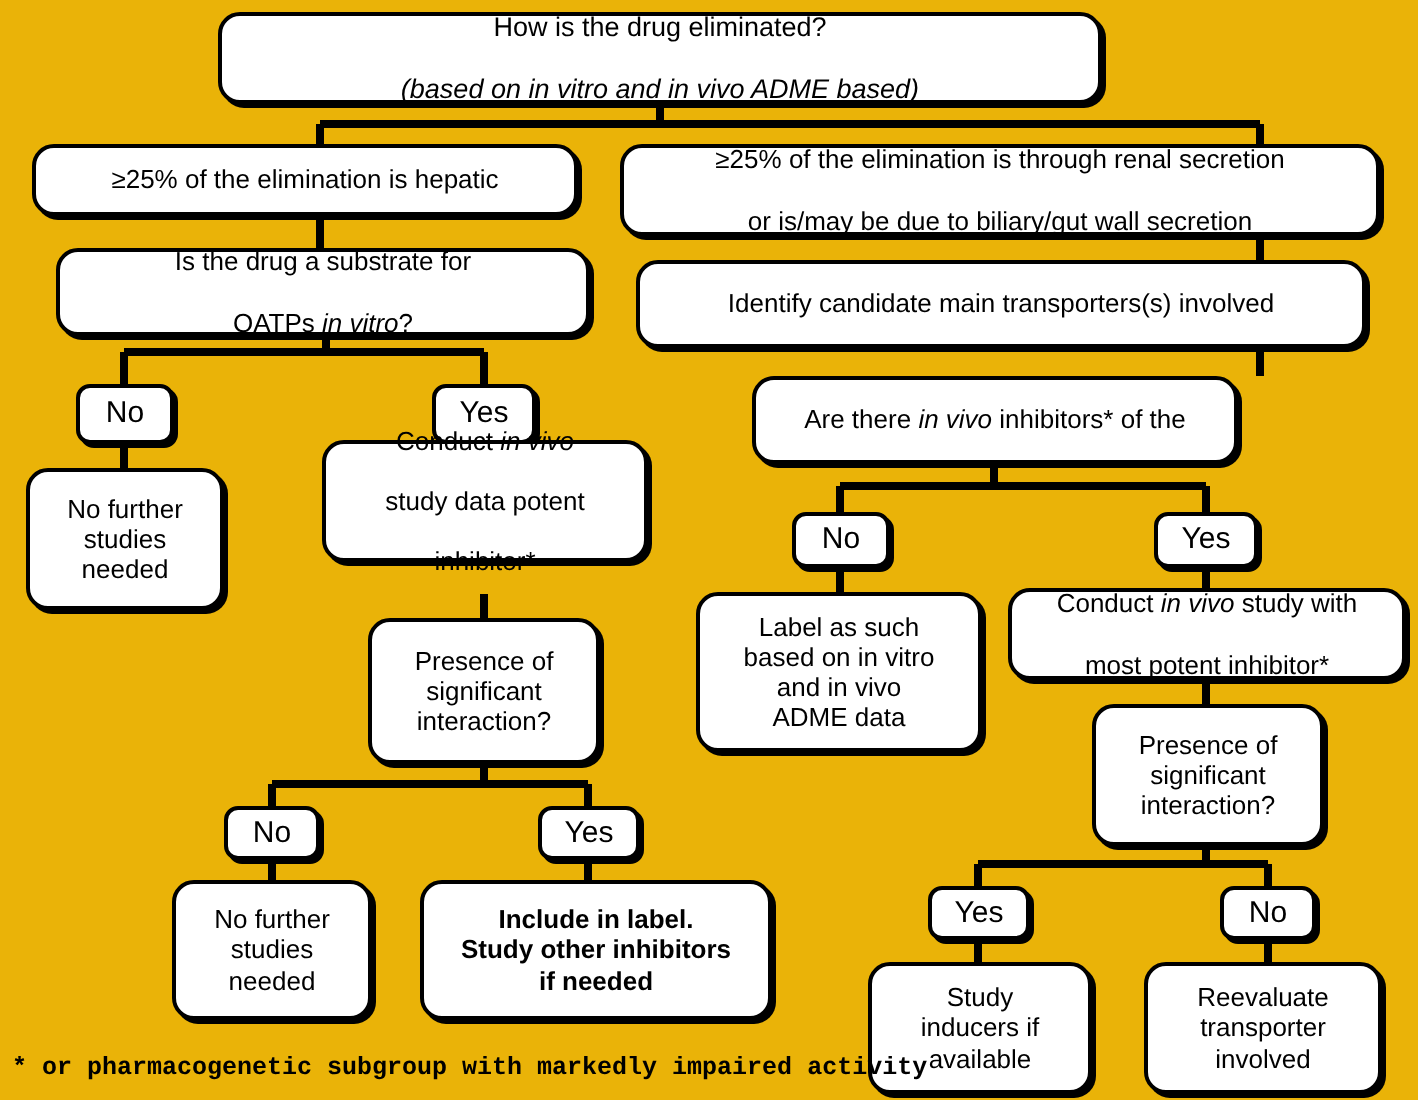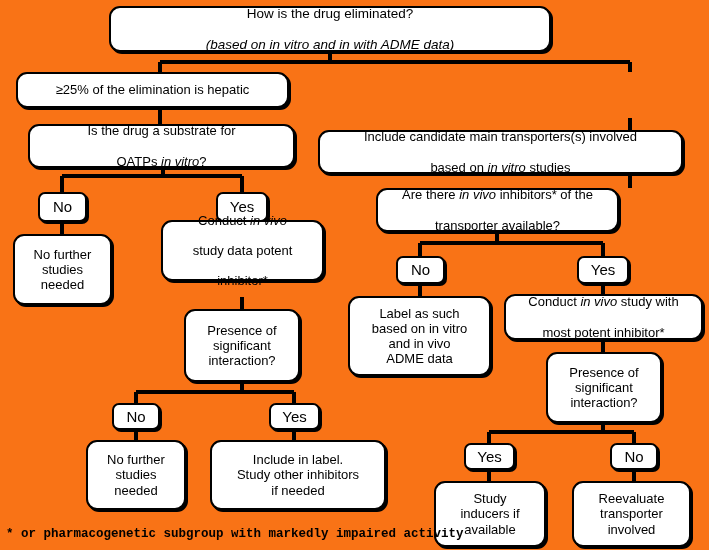--- a/index.html
+++ b/index.html
@@ -4,21 +4,21 @@
 <style>
   html, body {
     margin: 0;
     padding: 0;
     background: #ffffff;
   }
   #canvas {
     position: relative;
     width: 709px;
     height: 550px;
-    background: #f97316;
+    background: #eab308;
     font-family: "Liberation Sans", sans-serif;
     overflow: hidden;
   }
   #connectors {
     position: absolute;
     left: 0; top: 0;
     width: 709px;
     height: 550px;
     pointer-events: none;
   }
@@ -116,21 +116,21 @@
 
       <path d="M 489 470 L 489 481"></path>
 
       <path d="M 634 470 L 634 481"></path>
     </g>
   </svg>
 
   <div class="node big" style="left:109px; top:6px; width:442px; height:46px;">
     <div class="txt">
       <div>How is the drug eliminated?</div>
-      <div class="ital">(based on in vitro and in with ADME data)</div>
+      <div class="ital">(based on in vitro and in vivo ADME based)</div>
     </div>
   </div>
 
   <div class="node mid" style="left:16px; top:72px; width:273px; height:36px;">
     <div class="txt">≥25% of the elimination is hepatic</div>
   </div>
 
   <div class="node mid" style="left:28px; top:124px; width:267px; height:44px;">
     <div class="txt">
       <div>Is the drug a substrate for</div>
@@ -173,38 +173,42 @@
   <div class="node decision" style="left:269px; top:403px; width:51px; height:27px;">
     <div class="txt">Yes</div>
   </div>
 
   <div class="node mid" style="left:86px; top:440px; width:100px; height:70px;">
     <div class="txt">No further
 studies
 needed</div>
   </div>
 
-  <div class="node mid" style="left:210px; top:440px; width:176px; height:70px;">
+  <div class="node mid" style="left:210px; top:440px; width:176px; height:70px;font-weight:bold;">
     <div class="txt">Include in label.
 Study other inhibitors
 if needed</div>
   </div>
 
+  <div class="node mid" style="left:310px; top:72px; width:380px; height:46px;">
+    <div class="txt">
+      <div>≥25% of the elimination is through renal secretion</div>
+      <div>or is/may be due to biliary/gut wall secretion</div>
+    </div>
+  </div>
 
   <div class="node mid" style="left:318px; top:130px; width:365px; height:44px;">
     <div class="txt">
-      <div>Include candidate main transporters(s) involved</div>
-      <div><span>based on </span><span class="ital">in vitro</span><span> studies</span></div>
+      <div>Identify candidate main transporters(s) involved</div>
     </div>
   </div>
 
   <div class="node mid" style="left:376px; top:188px; width:243px; height:44px;">
     <div class="txt">
       <div><span>Are there </span><span class="ital">in vivo</span><span> inhibitors* of the</span></div>
-      <div>transporter available?</div>
     </div>
   </div>
 
   <div class="node decision" style="left:396px; top:256px; width:49px; height:28px;">
     <div class="txt">No</div>
   </div>
 
   <div class="node decision" style="left:577px; top:256px; width:52px; height:28px;">
     <div class="txt">Yes</div>
   </div>

